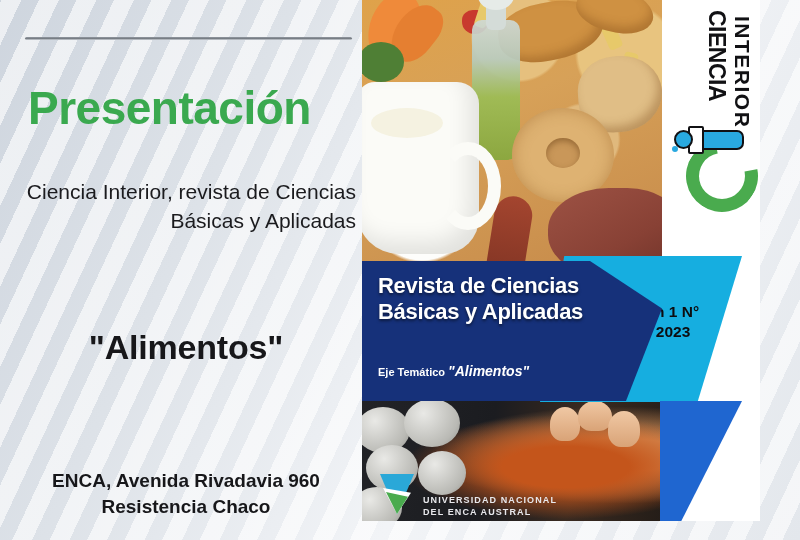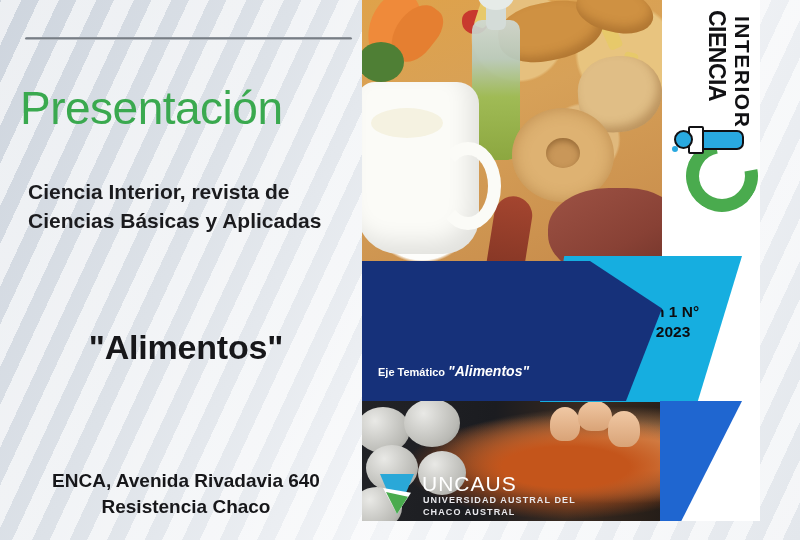--- a/index.html
+++ b/index.html
@@ -15,25 +15,25 @@
         rgba(255,255,255,0) 16px,
         rgba(255,255,255,.62) 16px,
         rgba(255,255,255,.62) 34px),
       linear-gradient(115deg,#ced5de 0%,#dde2e8 28%,#f2f4f7 60%,#e3e7ec 100%);
   }
 
   
   .divider{position:absolute;left:25px;top:37px;width:327px;height:3px;
     background:linear-gradient(to bottom,#9aa0a8 0%,#6f757c 45%,#cfd4da 100%);
     border-radius:2px;}
-  .title{position:absolute;left:20px;top:85px;width:320px;
-    font-size:46px;font-weight:normal;color:#3aa94f;letter-spacing:-.5px;
+  .title{position:absolute;left:28px;top:85px;width:320px;
+    font-size:46px;font-weight:bold;color:#3aa94f;letter-spacing:-.5px;
     line-height:1;}
-  .subtitle{position:absolute;left:28px;top:178px;width:340px;text-align:left;
-    font-size:21px;font-weight:bold;color:#1b1b1e;line-height:1.38;}
+  .subtitle{position:absolute;left:16px;top:178px;width:340px;text-align:right;
+    font-size:21px;font-weight:normal;color:#1b1b1e;line-height:1.38;}
   .kicker{position:absolute;left:16px;top:278px;width:340px;text-align:center;
     font-size:25px;font-weight:bold;color:#17171a;letter-spacing:.4px;}
   .headline{position:absolute;left:16px;top:328px;width:340px;text-align:center;
     font-size:34px;font-weight:bold;color:#17171a;letter-spacing:-.2px;}
   .venue{position:absolute;left:16px;top:468px;width:340px;text-align:center;
     font-size:19px;font-weight:bold;color:#17171a;line-height:1.36;}
 
   
   .card{position:absolute;left:362px;top:0;width:398px;height:521px;background:#ffffff;}
 
@@ -140,21 +140,21 @@
 </style>
 </head>
 <body>
 
 <div class="slide">
 
   <div class="divider"></div>
   <div class="title">Presentación</div>
   <div class="subtitle">Ciencia Interior, revista de Ciencias Básicas y Aplicadas</div>
   <div class="headline">"Alimentos"</div>
-  <div class="venue">ENCA, Avenida Rivadavia 640 Resistencia Chaco</div>
+  <div class="venue">ENCA, Avenida Rivadavia 960 Resistencia Chaco</div>
 
   <div class="card"></div>
 
   <div class="photo-top">
     <div class="layer pt-bg"></div>
     <div class="carrot" style="left:8px;top:-8px;width:46px;height:70px;transform:rotate(22deg);"></div>
     <div class="carrot" style="left:34px;top:2px;width:40px;height:62px;transform:rotate(38deg);background:#e57f31;"></div>
     <div class="broccoli" style="left:-4px;top:42px;width:46px;height:40px;"></div>
     <div class="strawberry"></div>
     <div class="pasta" style="left:116px;top:-4px;width:12px;height:32px;transform:rotate(18deg);"></div>
@@ -185,31 +185,31 @@
     <div class="shrimp" style="left:216px;top:0px;width:34px;height:30px;"></div>
     <div class="shrimp" style="left:246px;top:10px;width:32px;height:36px;"></div>
   </div>
 
   <div class="cyan-arrow"></div>
   <div class="vol">"Volumen 1 N° 1" Año 2023</div>
 
   <div class="blue-tri2"></div>
 
   <div class="banner2"></div>
+  <div class="banner-title">Revista de Ciencias Básicas y Aplicadas</div>
   <div class="eje">
     <span>Eje Temático</span>
     <em>"Alimentos"</em>
   </div>
 
   <div class="uncaus">
     <div class="unc-mark"></div>
     <div class="unc-mark2"></div>
     <div class="unc-mark3"></div>
-    <div class="unc-name">UNCAUS</div>
-    <div class="unc-sub">UNIVERSIDAD AUSTRAL DEL CHACO AUSTRAL</div>
+    <div class="unc-sub">UNIVERSIDAD NACIONAL DEL ENCA AUSTRAL</div>
   </div>
 
   <div class="logo">
     <div class="logo-word logo-ciencia">CIENCIA</div>
     <div class="logo-word logo-interior">INTERIOR</div>
     <div class="logo-mark">
       <div class="mark-c"></div>
       <div class="tube"></div>
       <div class="tube-mouth"></div>
       <div class="bub1"></div>

